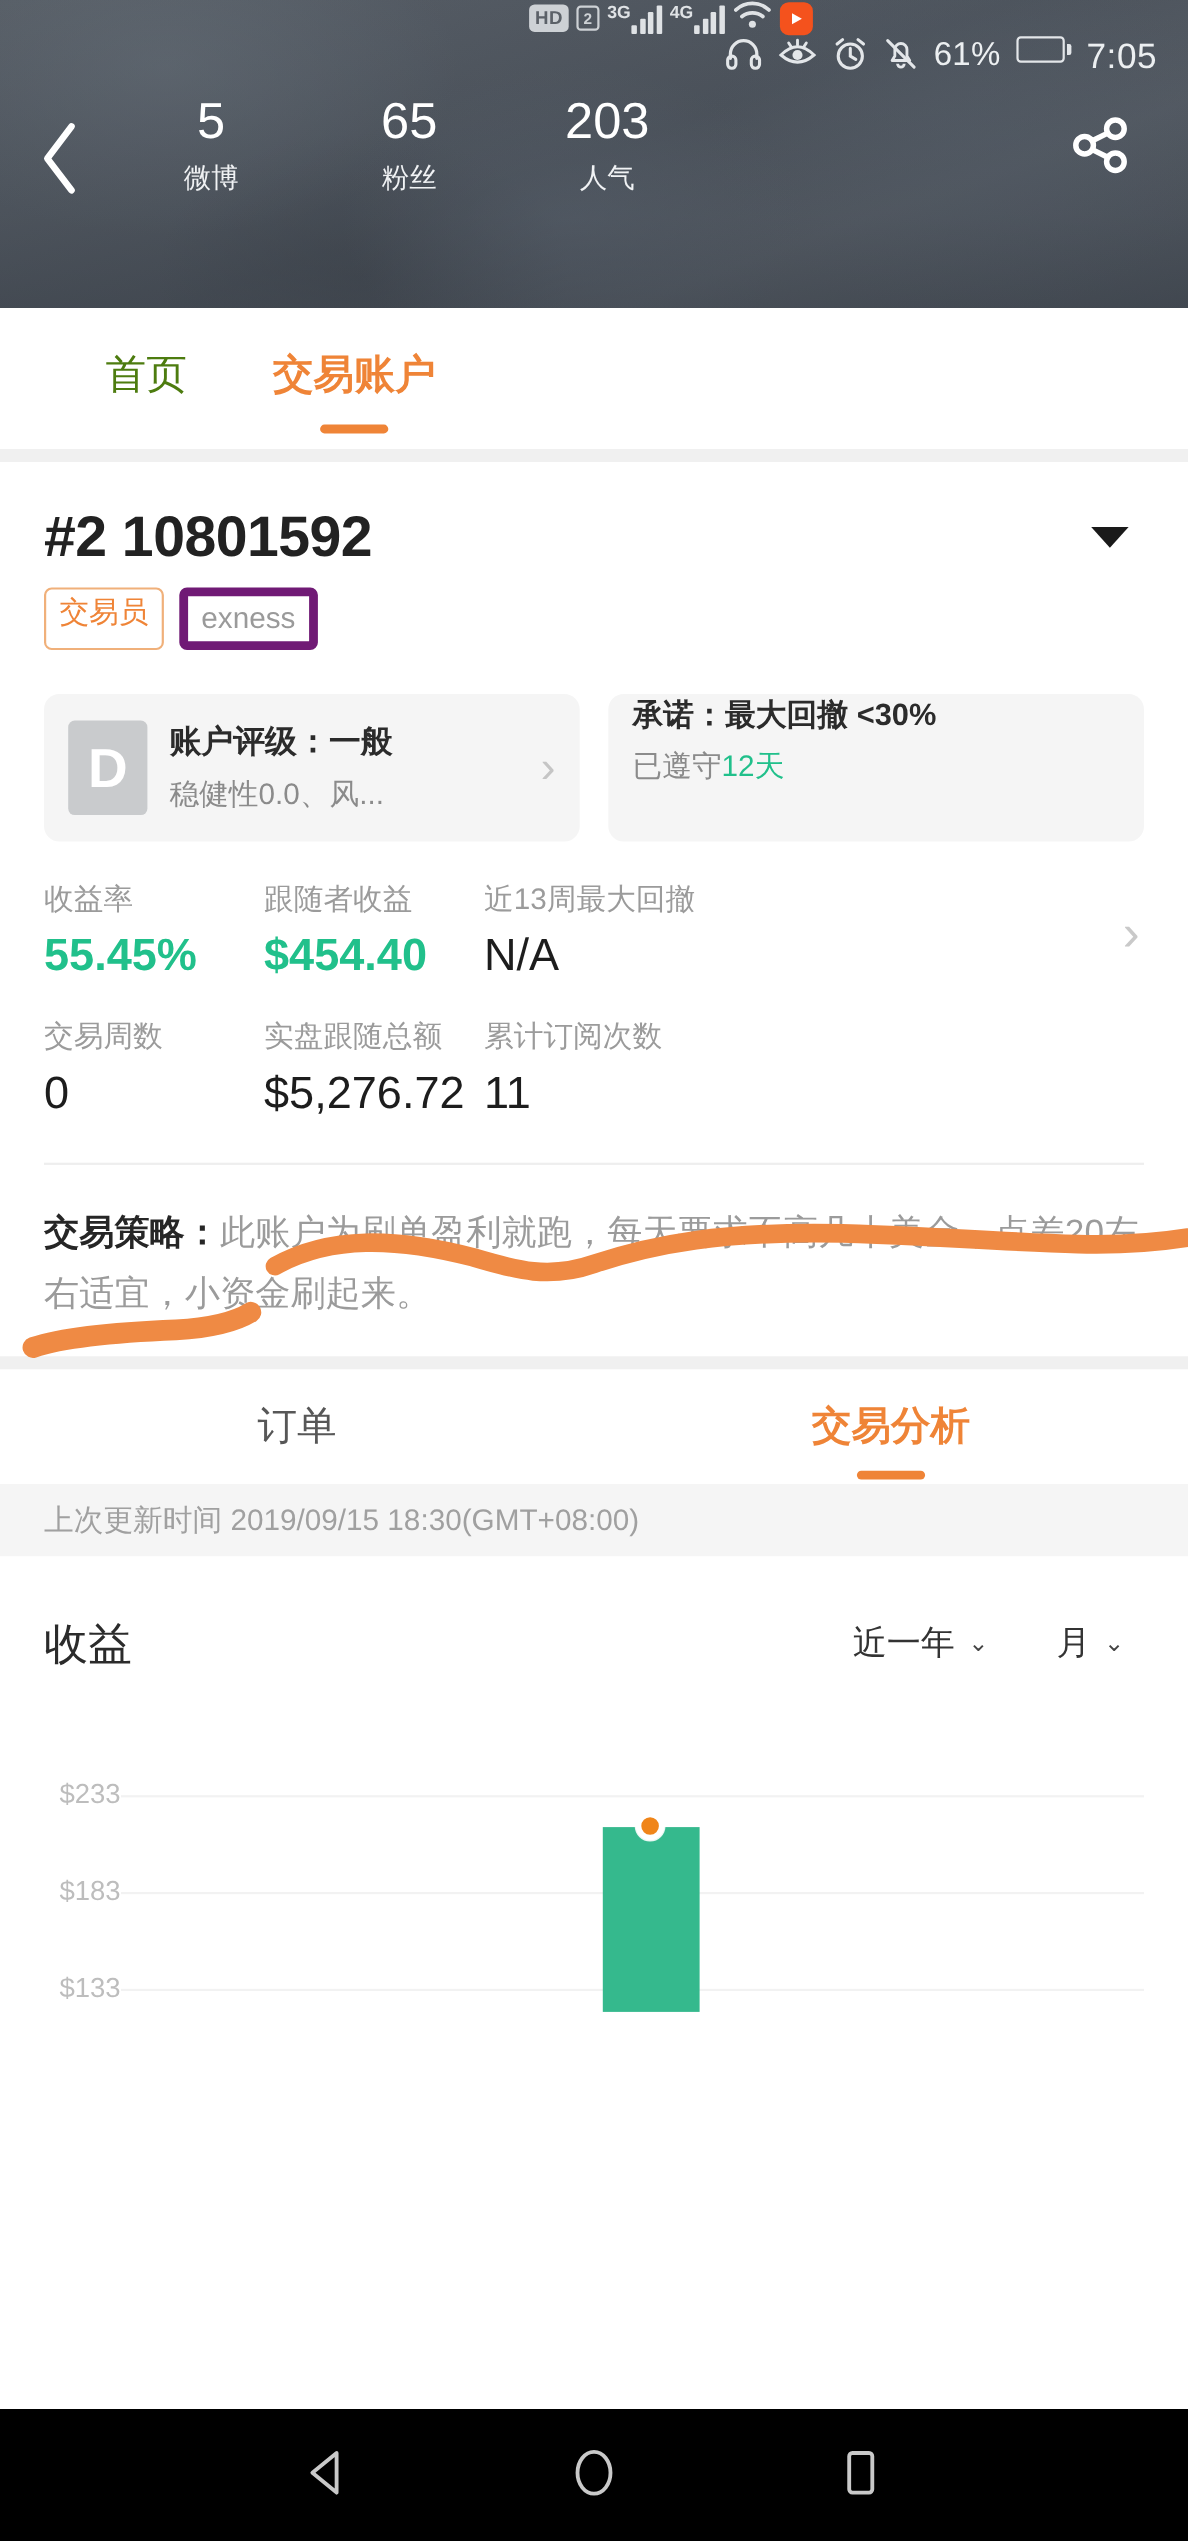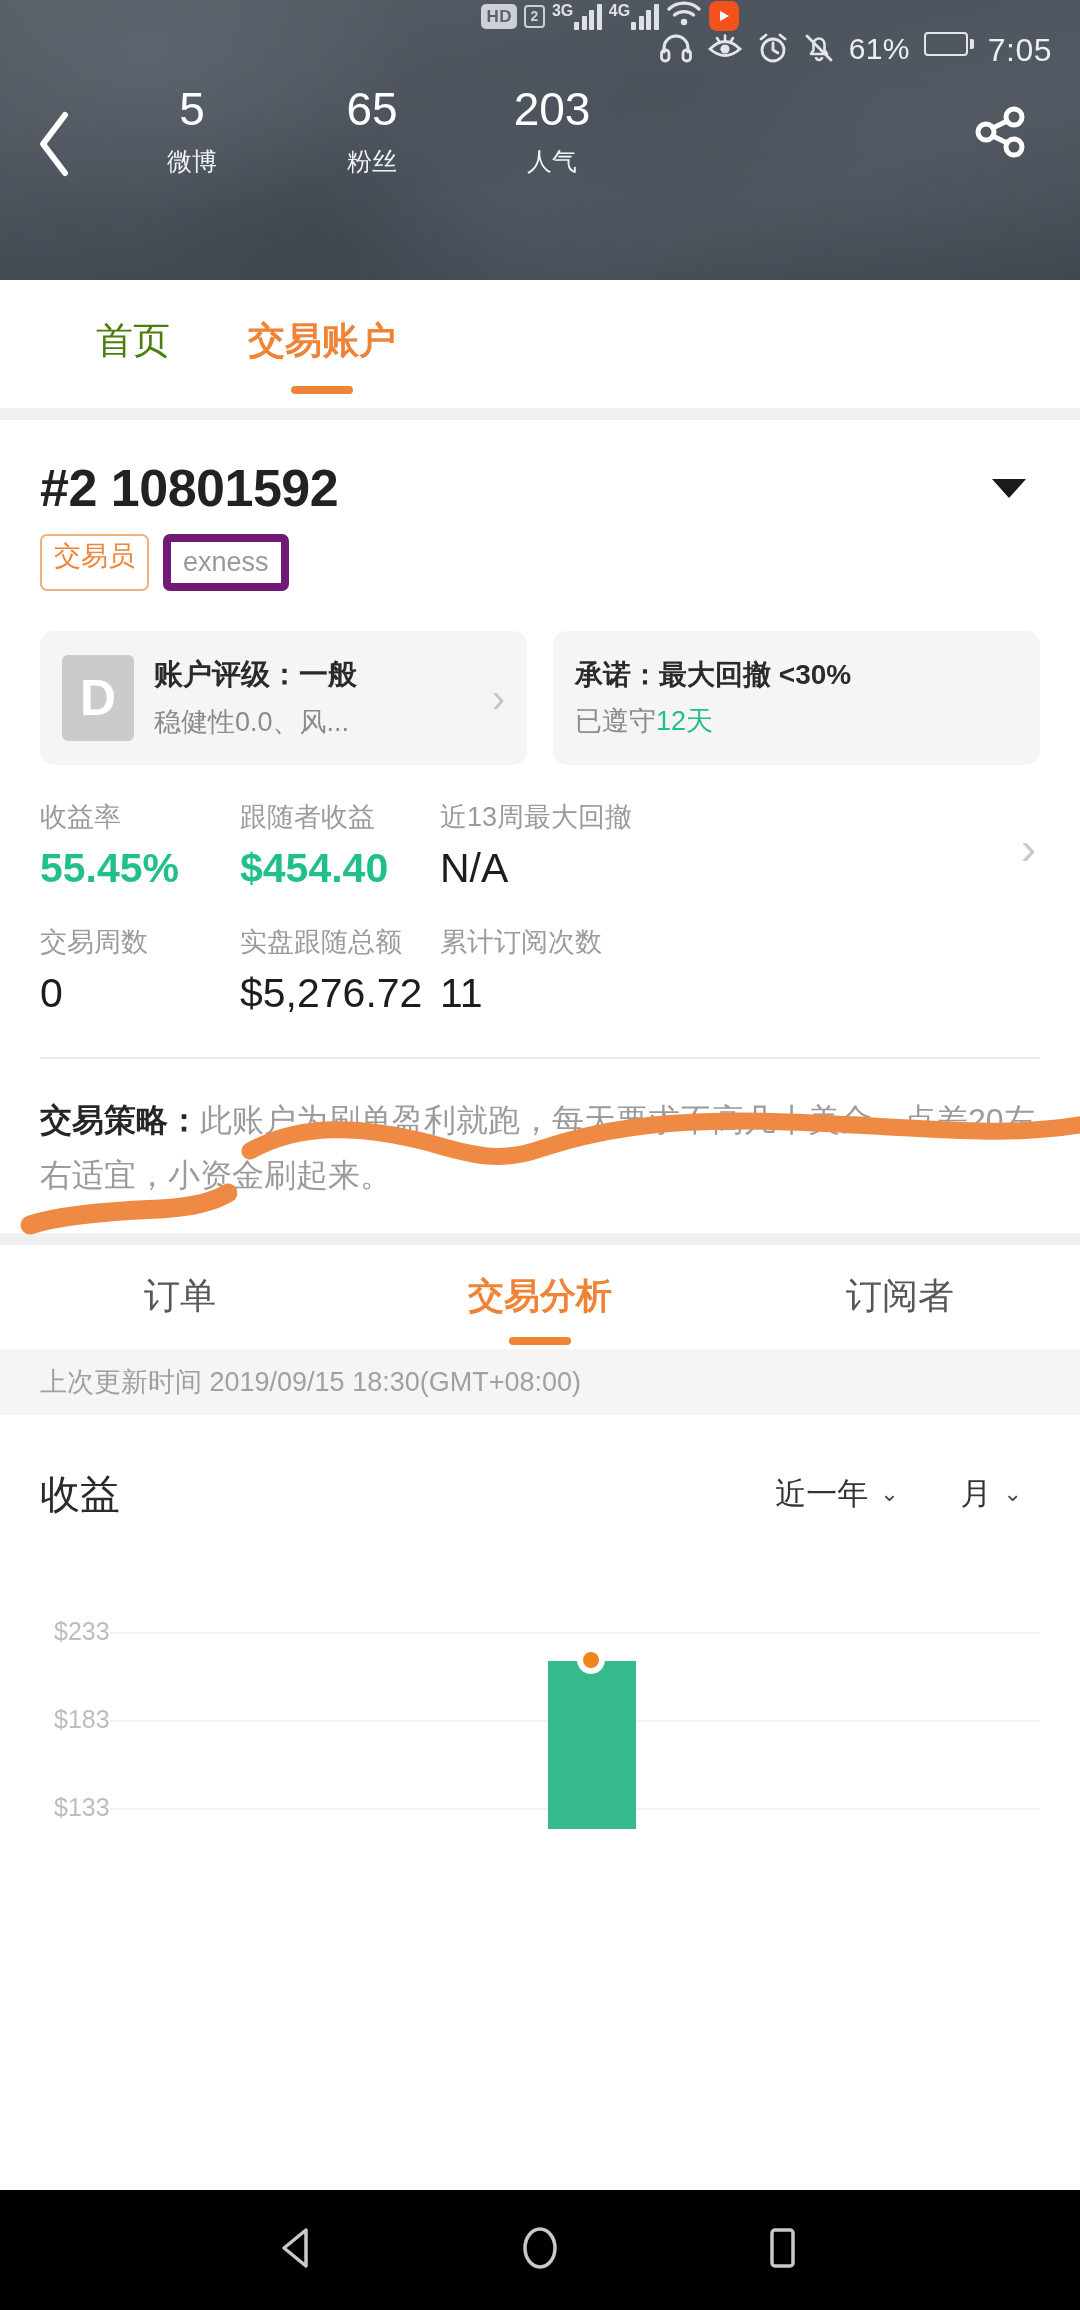--- a/index.html
+++ b/index.html
@@ -112,21 +112,21 @@
   .grade-box{
     width:72px;height:86px; background:#c9cbcd; border-radius:6px;
     display:flex;align-items:center;justify-content:center;
     color:#fff;font-size:50px;font-weight:700; flex:none;
   }
   .card-txt{ margin-left:20px; }
   .card-t1{ font-size:29px; font-weight:700; color:#2b2b2b; }
   .card-t2{ font-size:27px; color:#8b8b8b; margin-top:9px; }
   .card-t2 .green{ color:#21c08b; }
   .chev{ margin-left:auto; color:#c5c5c5; font-size:40px; font-weight:300; line-height:1;}
-  .card.promise{ flex-direction:column; align-items:flex-start; justify-content:center; }
+  .card.promise{ flex-direction:column; align-items:flex-start; }
   .card.promise .card-t1{ font-size:28px; }
 
   
   .sgrid{ padding:34px 0 0 0; position:relative; }
   .srow{ display:flex; padding:0 40px; position:relative; }
   .srow + .srow{ margin-top:32px; }
   .scell{ width:200px; }
   .scell:nth-child(3){ width:330px; }
   .scell .k{ font-size:27px; color:#9b9b9b; }
   .scell .v{ font-size:41px; color:#1d1d1d; margin-top:10px; font-weight:500;}
@@ -347,21 +347,20 @@
     <path d="M250 92 C300 64, 360 66, 430 84 C470 96, 500 104, 540 90 C600 70, 660 62, 740 62 C820 62, 900 70, 980 72 C1020 73, 1055 70, 1080 66" stroke="#ef8a44" stroke-width="17" fill="none" stroke-linecap="round" stroke-linejoin="round"></path>
     <path d="M30 166 C60 156, 110 152, 160 150 C195 148, 215 142, 228 134" stroke="#ef8a44" stroke-width="19" fill="none" stroke-linecap="round" stroke-linejoin="round"></path>
   </svg>
 </div>
 
 <div class="grayline"></div>
 
 <div class="atabs">
   <div class="atab">订单</div>
   <div class="atab active">交易分析</div>
-  <div class="atab">订阅者</div>
 </div>
 <div class="updated">上次更新时间 2019/09/15 18:30(GMT+08:00)</div>
 
 <div class="chart-wrap">
   <div class="chart-head">
     <div class="chart-title">收益</div>
     <div class="chart-ctrls">
       <div class="ctrl">
         <span>近一年</span>
         <span class="cv">⌄</span>

